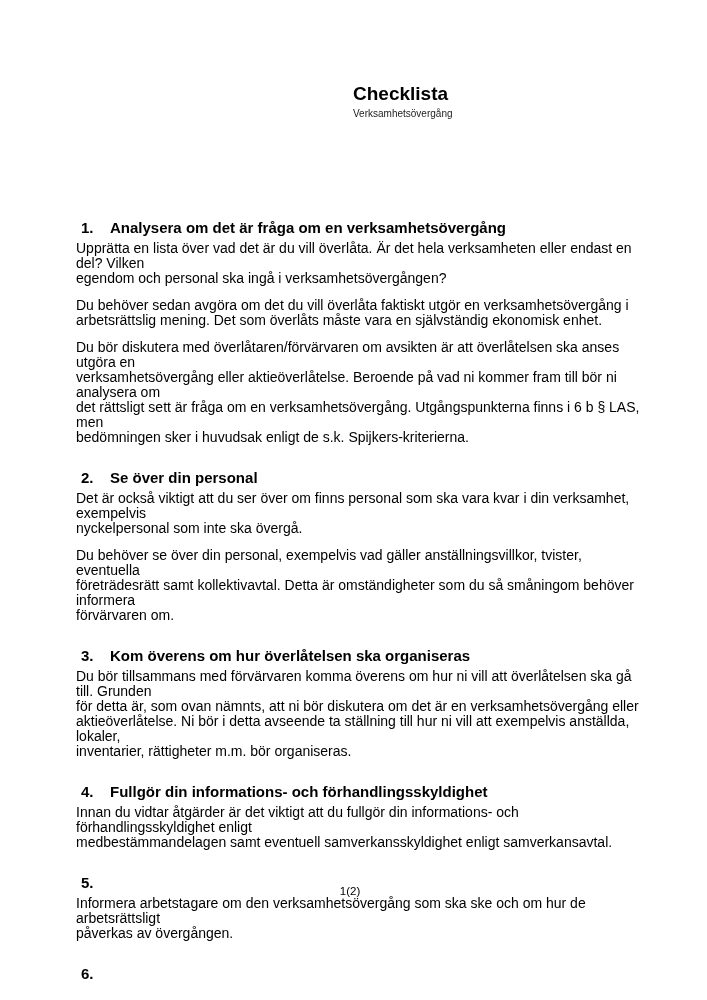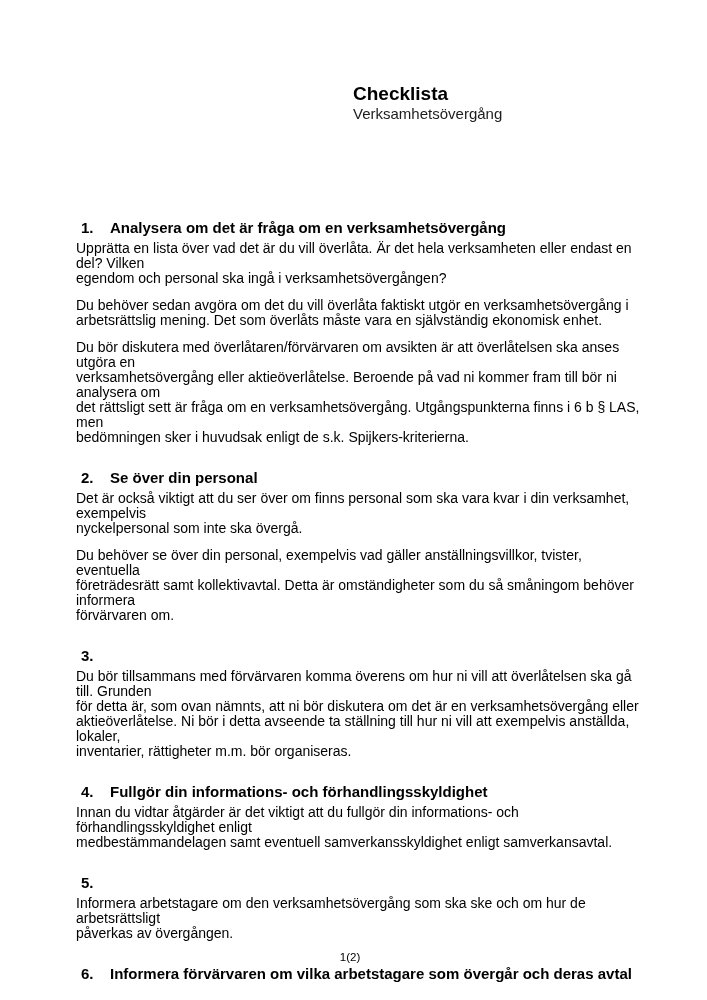--- a/index.html
+++ b/index.html
@@ -23,21 +23,21 @@
     left: 353px;
     top: 83px;
   }
   .doc-title {
     font-size: 19px;
     font-weight: 700;
     line-height: 22px;
     margin: 0;
   }
   .doc-subtitle {
-    font-size: 15px;
+    font-size: 10px;
     font-weight: 400;
     line-height: 16px;
     margin-top: 1px;
     color: #1c1c1c;
   }
   .content {
     position: absolute;
     left: 76px;
     top: 219px;
     width: 580px;
@@ -66,21 +66,21 @@
     font-size: 14px;
     font-weight: 400;
     line-height: 15px;
     margin: 0 0 12px 0;
     white-space: pre-line;
     width: 566px;
   }
   .footer {
     position: absolute;
     left: 76px;
-    top: 950px;
+    top: 884px;
     width: 548px;
     text-align: center;
     font-size: 11.5px;
     line-height: 15px;
   }
 </style>
 </head>
 <body>
 
 <div class="page">
@@ -114,20 +114,21 @@
   <p class="section-para">Det är också viktigt att du ser över om finns personal som ska vara kvar i din verksamhet, exempelvis
 nyckelpersonal som inte ska övergå.</p>
         <p class="section-para">Du behöver se över din personal, exempelvis vad gäller anställningsvillkor, tvister, eventuella
 företrädesrätt samt kollektivavtal. Detta är omständigheter som du så småningom behöver informera
 förvärvaren om.</p>
       </section>
 
   <section class="section">
     <h2 class="section-heading">
       <span class="section-number">3.</span>
+      <span class="section-title">Kom överens om hur överlåtelsen ska organiseras</span>
     </h2>
   <p class="section-para">Du bör tillsammans med förvärvaren komma överens om hur ni vill att överlåtelsen ska gå till. Grunden
 för detta är, som ovan nämnts, att ni bör diskutera om det är en verksamhetsövergång eller
 aktieöverlåtelse. Ni bör i detta avseende ta ställning till hur ni vill att exempelvis anställda, lokaler,
 inventarier, rättigheter m.m. bör organiseras.</p>
       </section>
 
   <section class="section">
     <h2 class="section-heading">
       <span class="section-number">4.</span>
@@ -141,21 +142,20 @@
     <h2 class="section-heading">
       <span class="section-number">5.</span>
     </h2>
   <p class="section-para">Informera arbetstagare om den verksamhetsövergång som ska ske och om hur de arbetsrättsligt
 påverkas av övergången.</p>
       </section>
 
   <section class="section">
     <h2 class="section-heading">
       <span class="section-number">6.</span>
-      <span class="section-title">Informera förvärvaren om vilka arbetstagare som övergår och deras avtal</span>
     </h2>
       </section>
 </main>
 
   <footer class="footer">
     <span>1(2)</span>
   </footer>
 
 </div>
 

